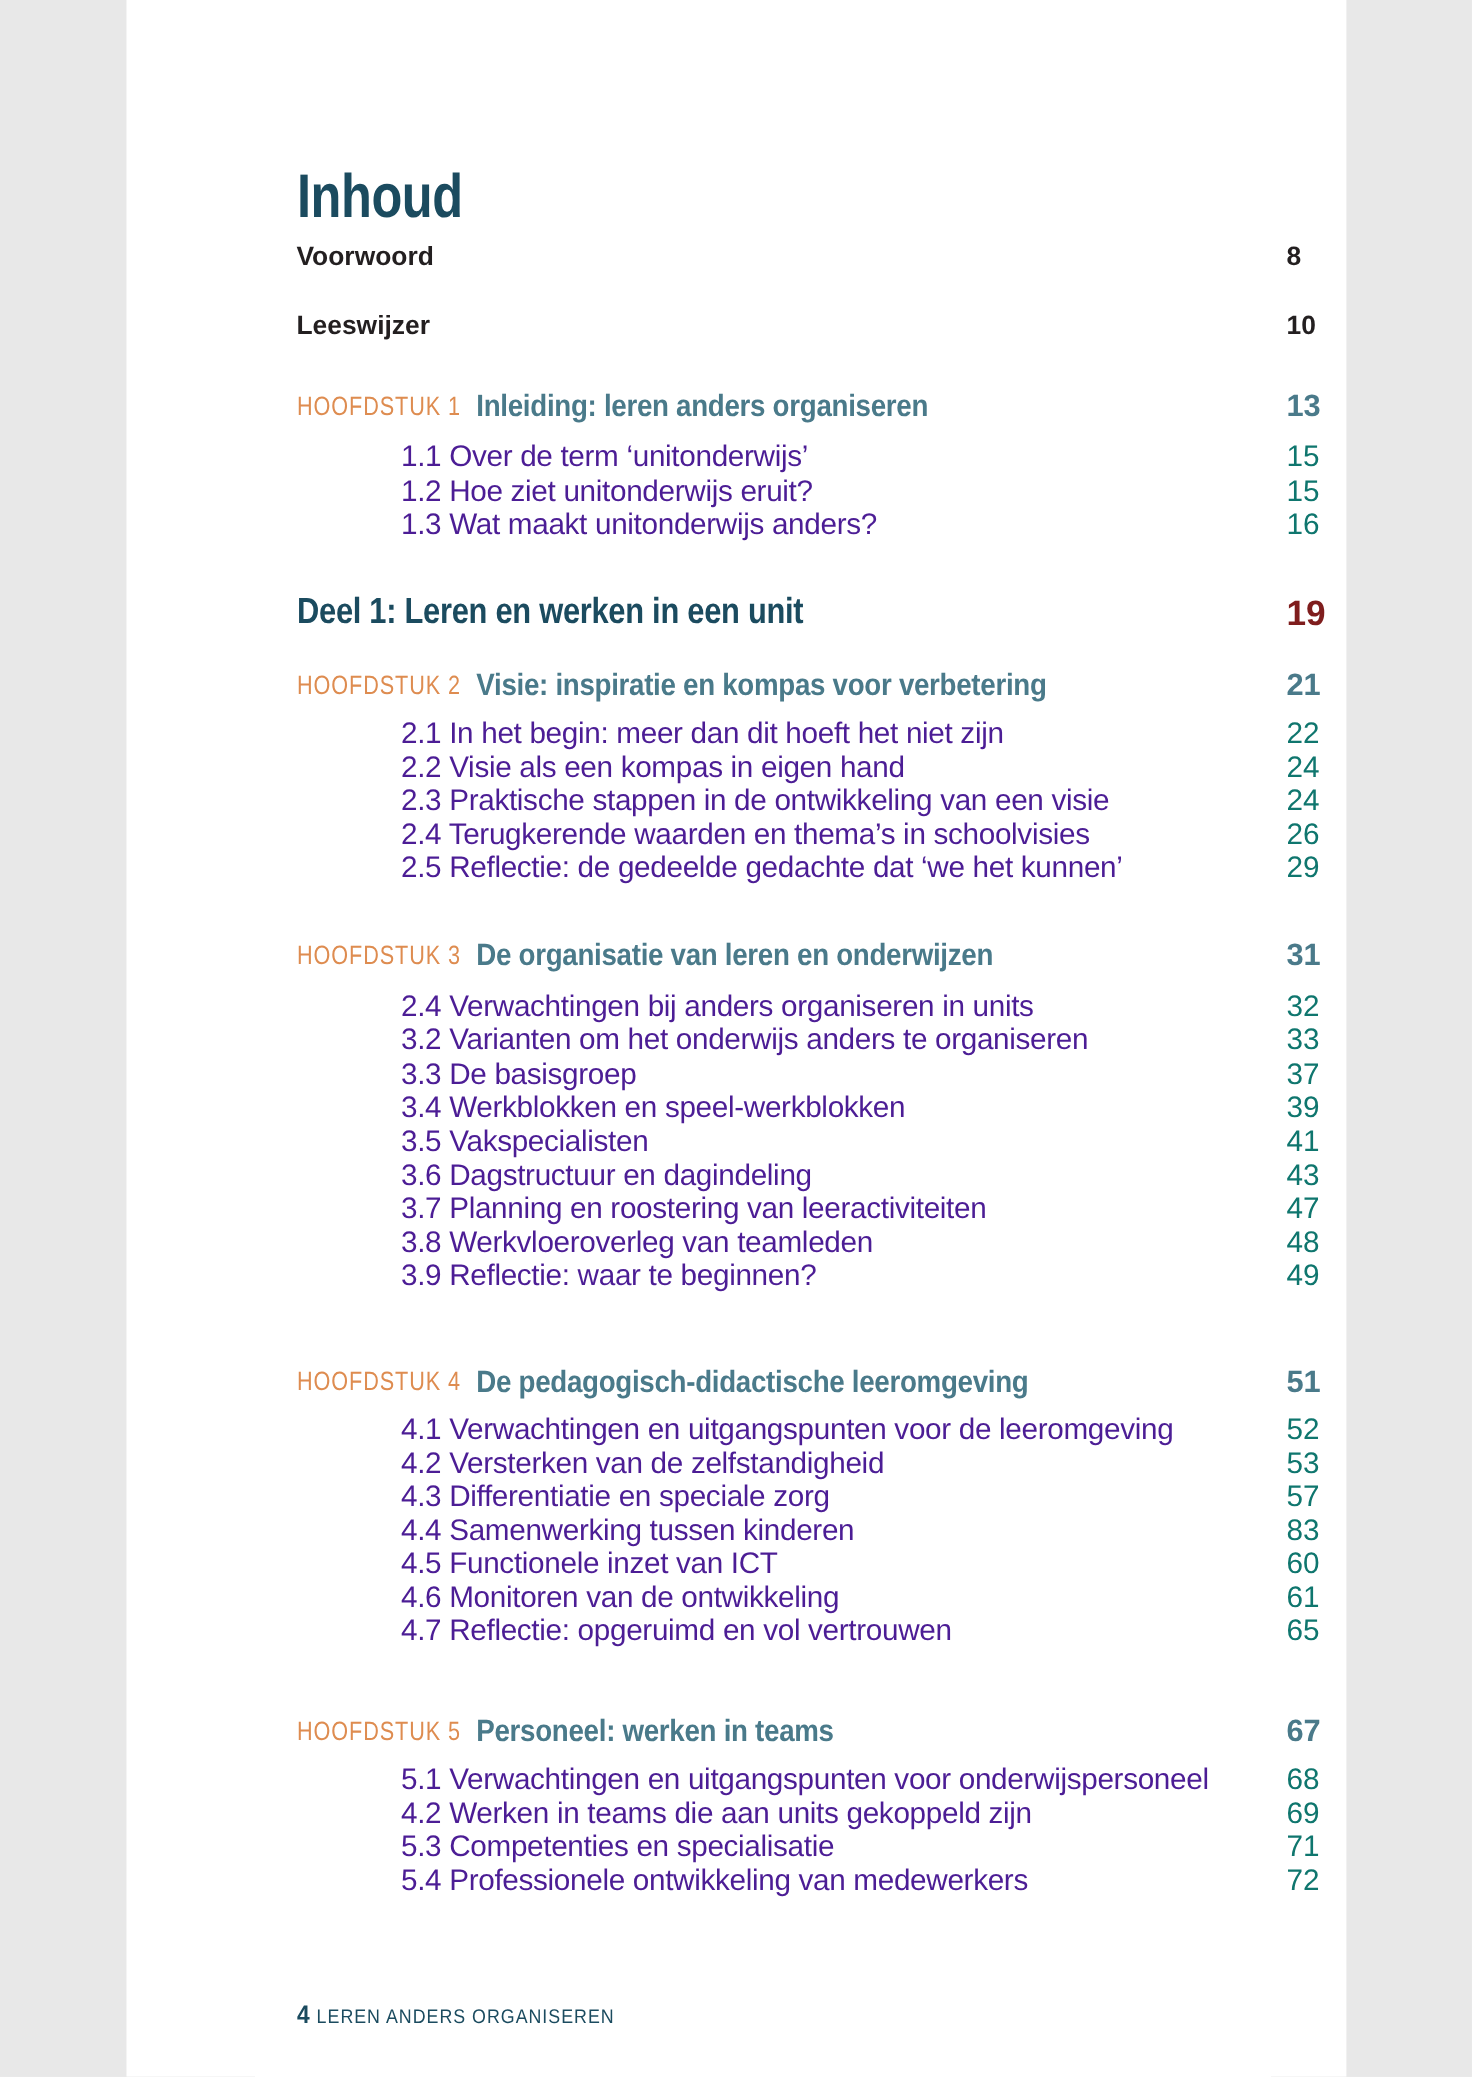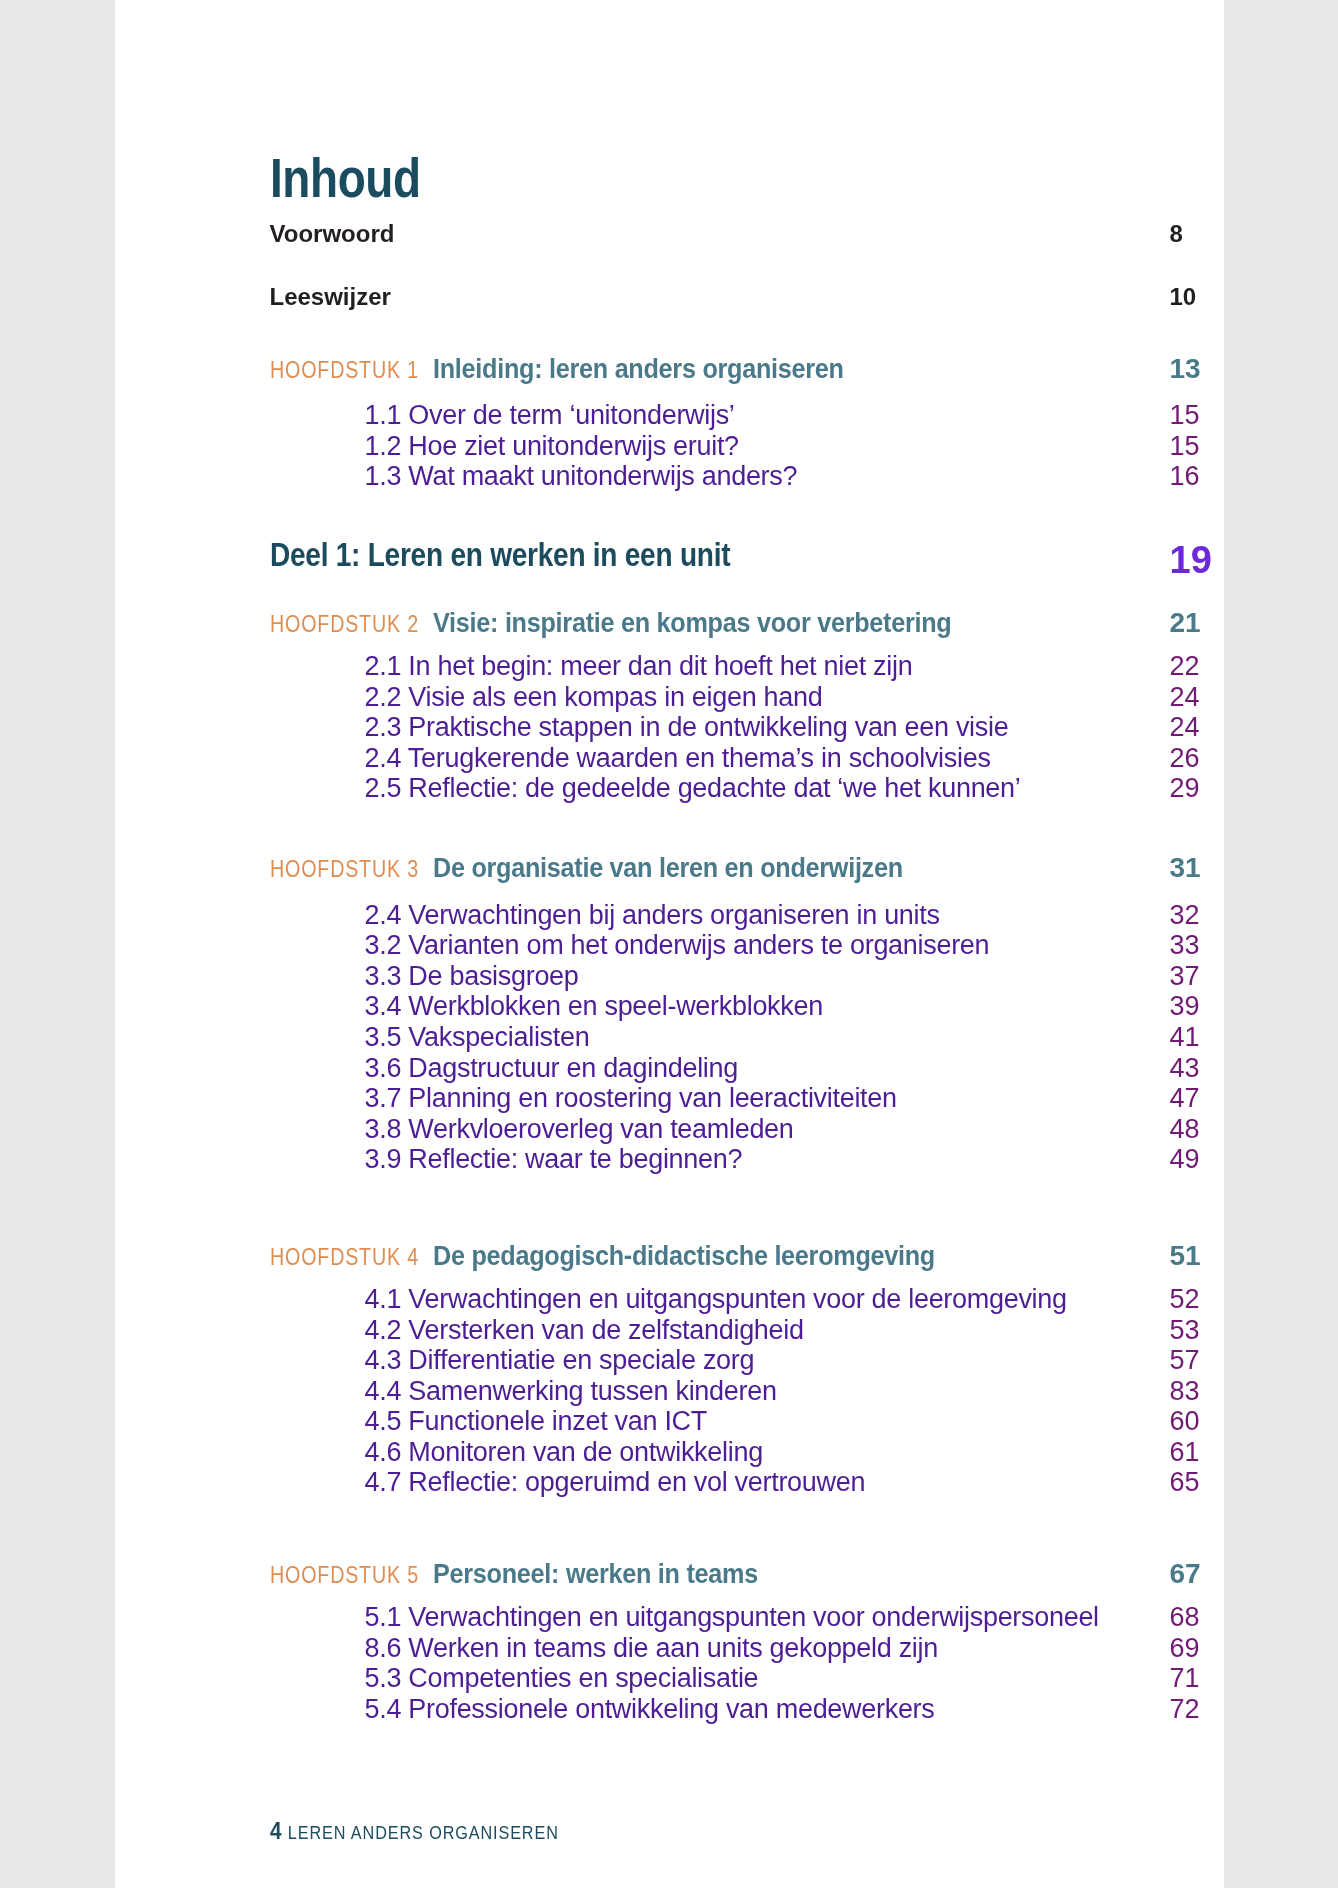--- a/index.html
+++ b/index.html
@@ -22,40 +22,40 @@
   .row span{line-height:1;}
   .label{position:absolute;top:0;left:0;white-space:nowrap;}
   .num{position:absolute;top:0;left:900px;white-space:nowrap;}
   
   .front .label,.front .num{font-size:24px;font-weight:bold;color:#231F20;}
   
   .part .label{
     font-size:33px;font-weight:bold;color:#1B4B5F;
     transform:scaleX(.85);transform-origin:0 0;letter-spacing:-0.3px;
   }
-  .part .num{font-size:38px;font-weight:bold;color:#6d28d9;top:3px;}
+  .part .num{font-size:32px;font-weight:bold;color:#7f1d1d;top:3px;}
   
   .kicker{
     position:absolute;top:3px;left:0;
     font-size:24px;color:#DE8C50;letter-spacing:1px;white-space:nowrap;
     transform:scaleX(.82);transform-origin:0 0;
   }
   .chap-title{
     position:absolute;top:0;left:163px;
     font-size:28px;font-weight:bold;color:#4A7A8A;
     letter-spacing:-0.3px;white-space:nowrap;
     transform:scaleX(.9);transform-origin:0 0;
   }
   .chapter .num{font-size:28px;font-weight:bold;color:#4A7A8A;}
   
   .sub-label{
     position:absolute;top:0;left:95px;
     font-size:27px;color:#4c1d95;letter-spacing:-0.3px;white-space:nowrap;
   }
-  .sub .num{font-size:27px;color:#701a75;}
+  .sub .num{font-size:27px;color:#0f766e;}
   
   #footer{
     position:absolute;left:155px;top:1818px;color:#1B4B5F;white-space:nowrap;
     transform:scaleX(.9);transform-origin:0 0;
   }
   #footer .f-num{font-size:23px;font-weight:bold;}
   #footer .f-title{font-size:18px;letter-spacing:1px;margin-left:7px;}
 </style>
 </head>
 <body>
@@ -201,21 +201,21 @@
   <div class="row chapter" style="top:1560px">
     <span class="kicker">HOOFDSTUK 5</span>
     <span class="chap-title">Personeel: werken in teams</span>
     <span class="num">67</span>
   </div>
   <div class="row sub" style="top:1604px">
     <span class="sub-label">5.1 Verwachtingen en uitgangspunten voor onderwijspersoneel</span>
     <span class="num">68</span>
   </div>
   <div class="row sub" style="top:1635px">
-    <span class="sub-label">8.6 Werken in teams die aan units gekoppeld zijn</span>
+    <span class="sub-label">4.2 Werken in teams die aan units gekoppeld zijn</span>
     <span class="num">69</span>
   </div>
   <div class="row sub" style="top:1665px">
     <span class="sub-label">5.3 Competenties en specialisatie</span>
     <span class="num">71</span>
   </div>
   <div class="row sub" style="top:1696px">
     <span class="sub-label">5.4 Professionele ontwikkeling van medewerkers</span>
     <span class="num">72</span>
   </div>

